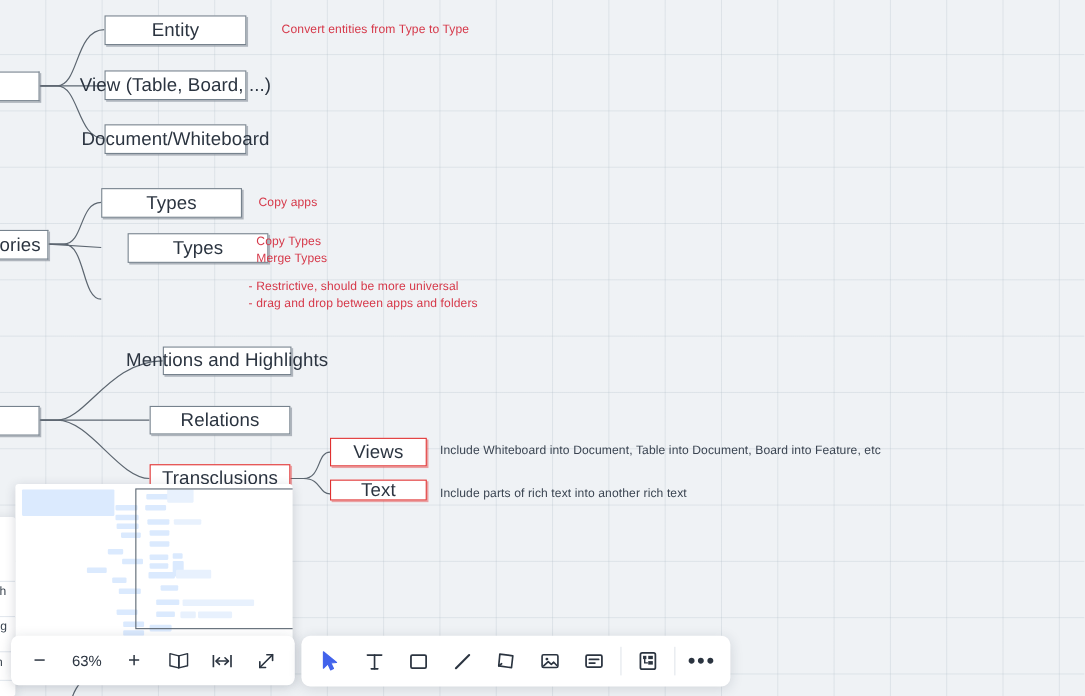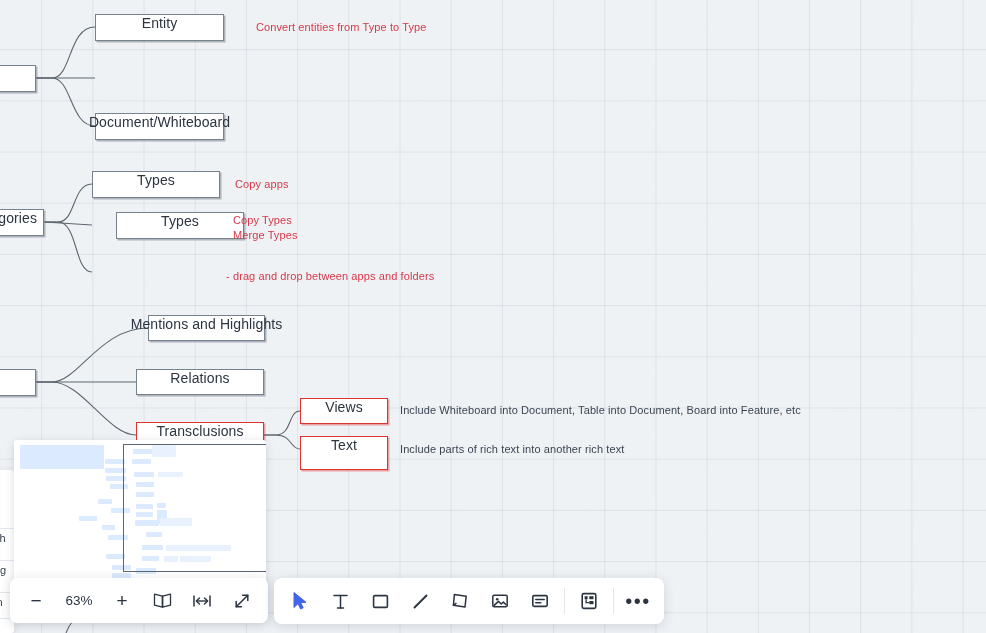--- a/index.html
+++ b/index.html
@@ -19,23 +19,23 @@
     background-size: 51.2px 51.2px;
     background-position: -10px -2px;
   }
 
   
   .node {
     position: absolute;
     background: #ffffff;
     border: 1px solid #76828d;
     display: flex;
-    align-items: flex-start;
+    align-items: center;
     justify-content: center;
-    font-size: 14px;
+    font-size: 17px;
     color: #2b3440;
     box-shadow: 1.5px 1.5px 0 rgba(120,130,140,0.55);
     white-space: nowrap;
     letter-spacing: .1px;
   }
   .node.red {
     border-color: #e03131;
     box-shadow: 1.5px 1.5px 0 rgba(224,49,49,0.42);
   }
   .node.clipped-left {
@@ -178,20 +178,23 @@
   </svg>
 
   <div class="node clipped-left" style="left:-30px; top:65px; width:66px; height:27px;">
     <span></span>
   </div>
 
   <div class="node" style="left:95px; top:14px; width:129px; height:27px;">
     <span>Entity</span>
   </div>
 
+  <div class="node" style="left:95px; top:64px; width:129px; height:27px;">
+    <span>View (Table, Board, ...)</span>
+  </div>
 
   <div class="node" style="left:95px; top:113px; width:129px; height:27px;">
     <span>Document/Whiteboard</span>
   </div>
 
   <div class="node clipped-left" style="left:-28px; top:209px; width:72px; height:27px; justify-content:flex-end; padding-right:6px;">
     <span>gories</span>
   </div>
 
   <div class="node" style="left:92px; top:171px; width:128px; height:27px;">
@@ -216,32 +219,33 @@
   </div>
 
   <div class="node" style="left:136px; top:369px; width:128px; height:26px;">
     <span>Relations</span>
   </div>
 
   <div class="node red" style="left:300px; top:398px; width:88px; height:26px;">
     <span>Views</span>
   </div>
 
-  <div class="node red" style="left:300px; top:436px; width:88px; height:34px;">
+  <div class="node red" style="left:300px; top:436px; width:88px; height:19px;">
     <span>Text</span>
   </div>
 
   <div class="annot red" style="left:256px; top:20px;">Convert entities from Type to Type</div>
 
   <div class="annot red" style="left:235px; top:177px;">Copy apps</div>
 
   <div class="annot red" style="left:233px; top:213px;">Copy Types</div>
 
   <div class="annot red" style="left:233px; top:228px;">Merge Types</div>
 
+  <div class="annot red" style="left:226px; top:254px;">- Restrictive, should be more universal</div>
 
   <div class="annot red" style="left:226px; top:269px;">- drag and drop between apps and folders</div>
 
   <div class="annot dark" style="left:400px; top:403px;">Include Whiteboard into Document, Table into Document, Board into Feature, etc</div>
 
   <div class="annot dark" style="left:400px; top:442px;">Include parts of rich text into another rich text</div>
 
   <div id="left-panel">
     <div class="lp-row" style="top:18px; border-top:none;">l</div>
     <div class="lp-row" style="top:58px;">ch</div>

